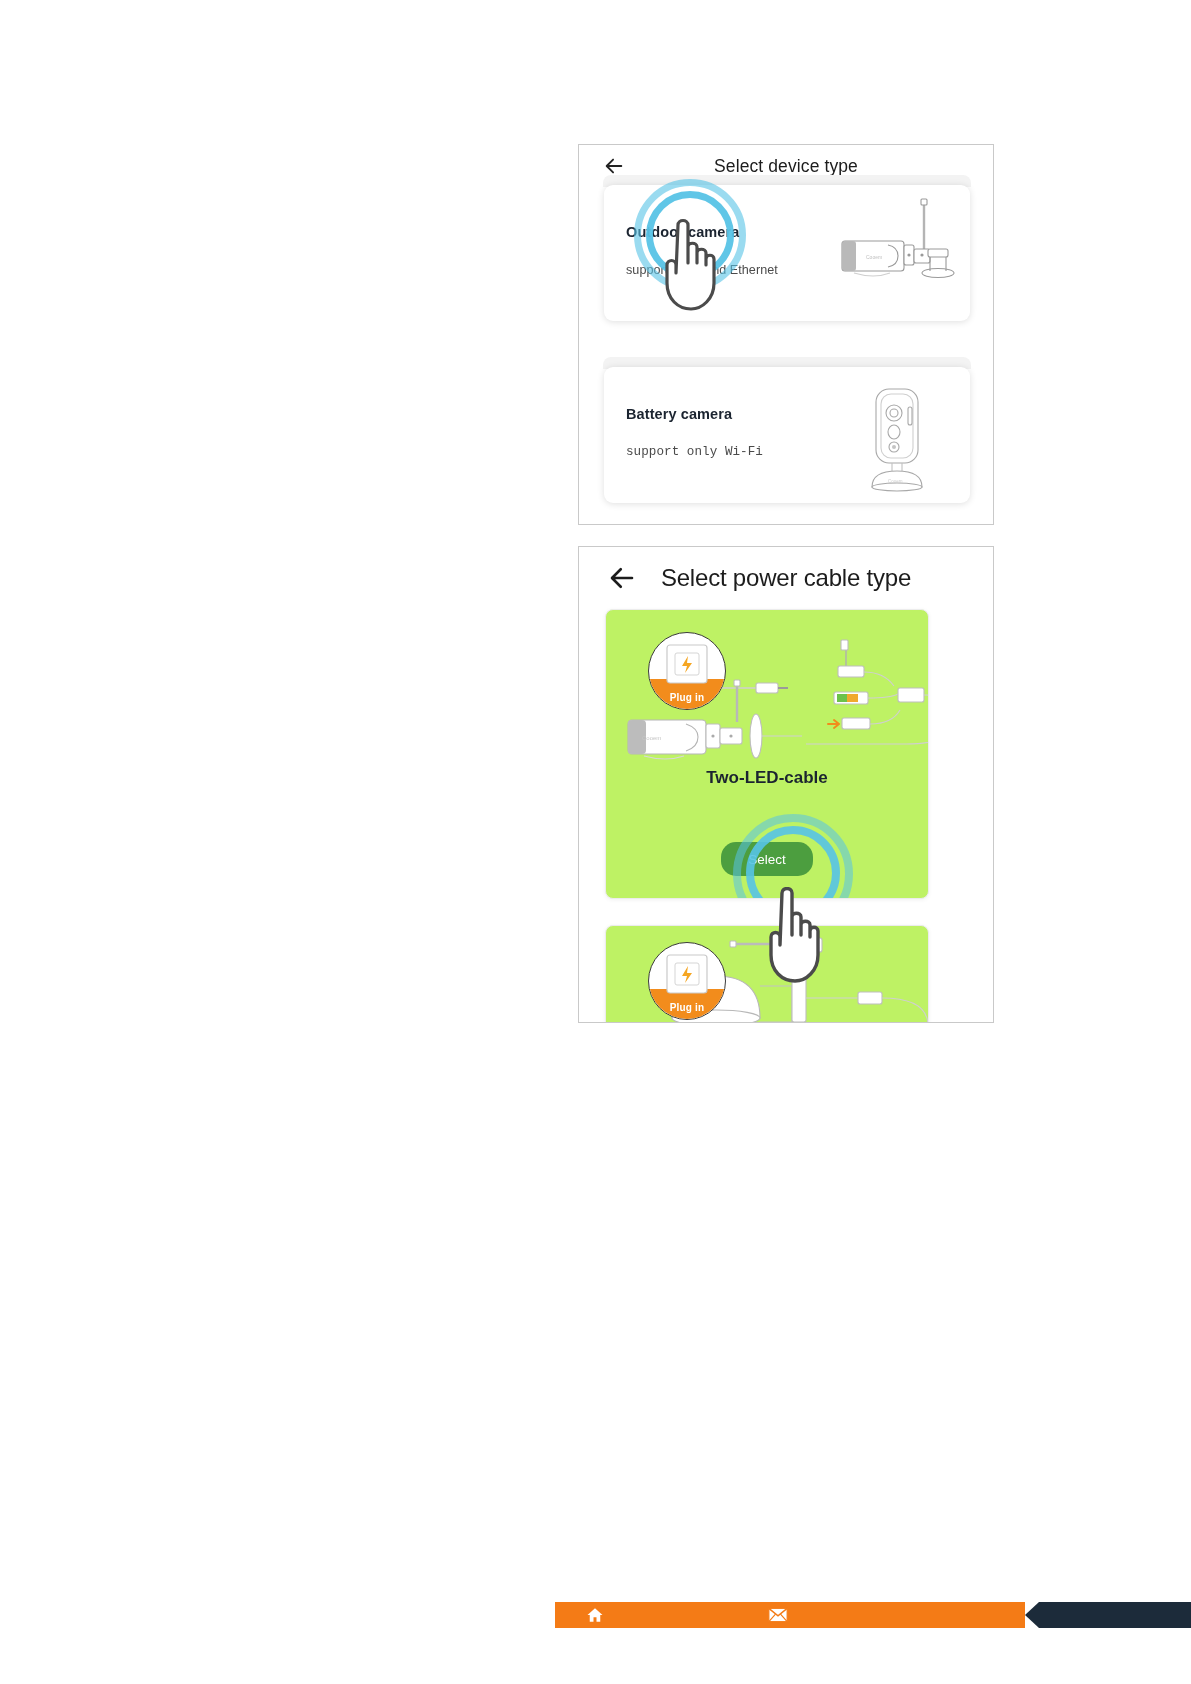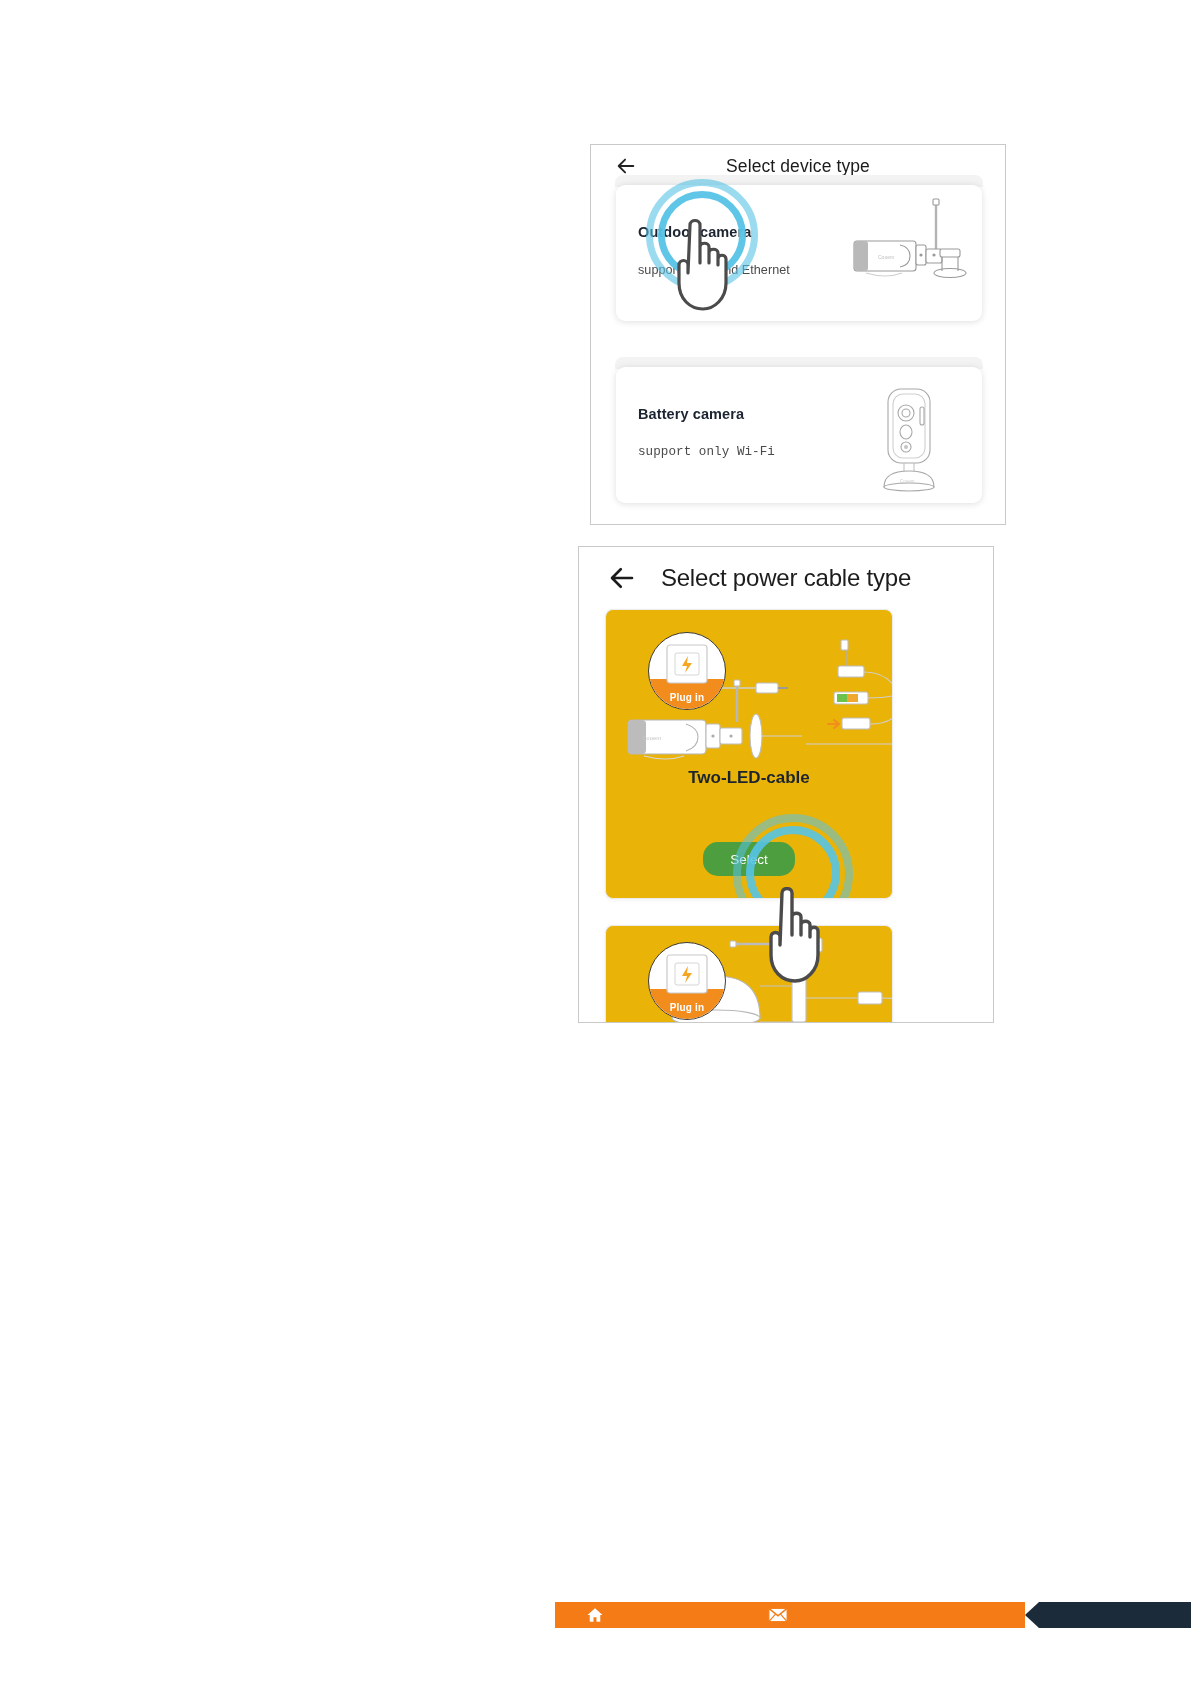--- a/index.html
+++ b/index.html
@@ -22,21 +22,20 @@
     background: #ffffff;
     border: 1px solid #c9c9c9;
     box-sizing: border-box;
     overflow: hidden;
   }
   #panel-device-type {
     left: 578px;
     top: 144px;
     width: 416px;
     height: 381px;
-    margin-left: 12px;
   }
   #panel-power-cable {
     left: 578px;
     top: 546px;
     width: 416px;
     height: 477px;
   }
 
   
   .app-bar {
@@ -141,22 +140,22 @@
     border-radius: 50%;
     border-style: solid;
     border-color: #57c3e6;
   }
   .hand-svg { position: absolute; }
 
   
   .cable-card {
     position: absolute;
     left: 26px;
-    width: 288px;
-    background: #eab308;
+    width: 324px;
+    background: #bef264;
     border: 1px solid #ececec;
     border-radius: 8px;
     box-sizing: border-box;
     box-shadow: 0 1px 4px rgba(0,0,0,.06);
     overflow: hidden;
   }
   #cable-card-two-led { top: 62px; height: 290px; }
   #cable-card-second  { top: 378px; height: 120px; }
 
   .cable-title {

